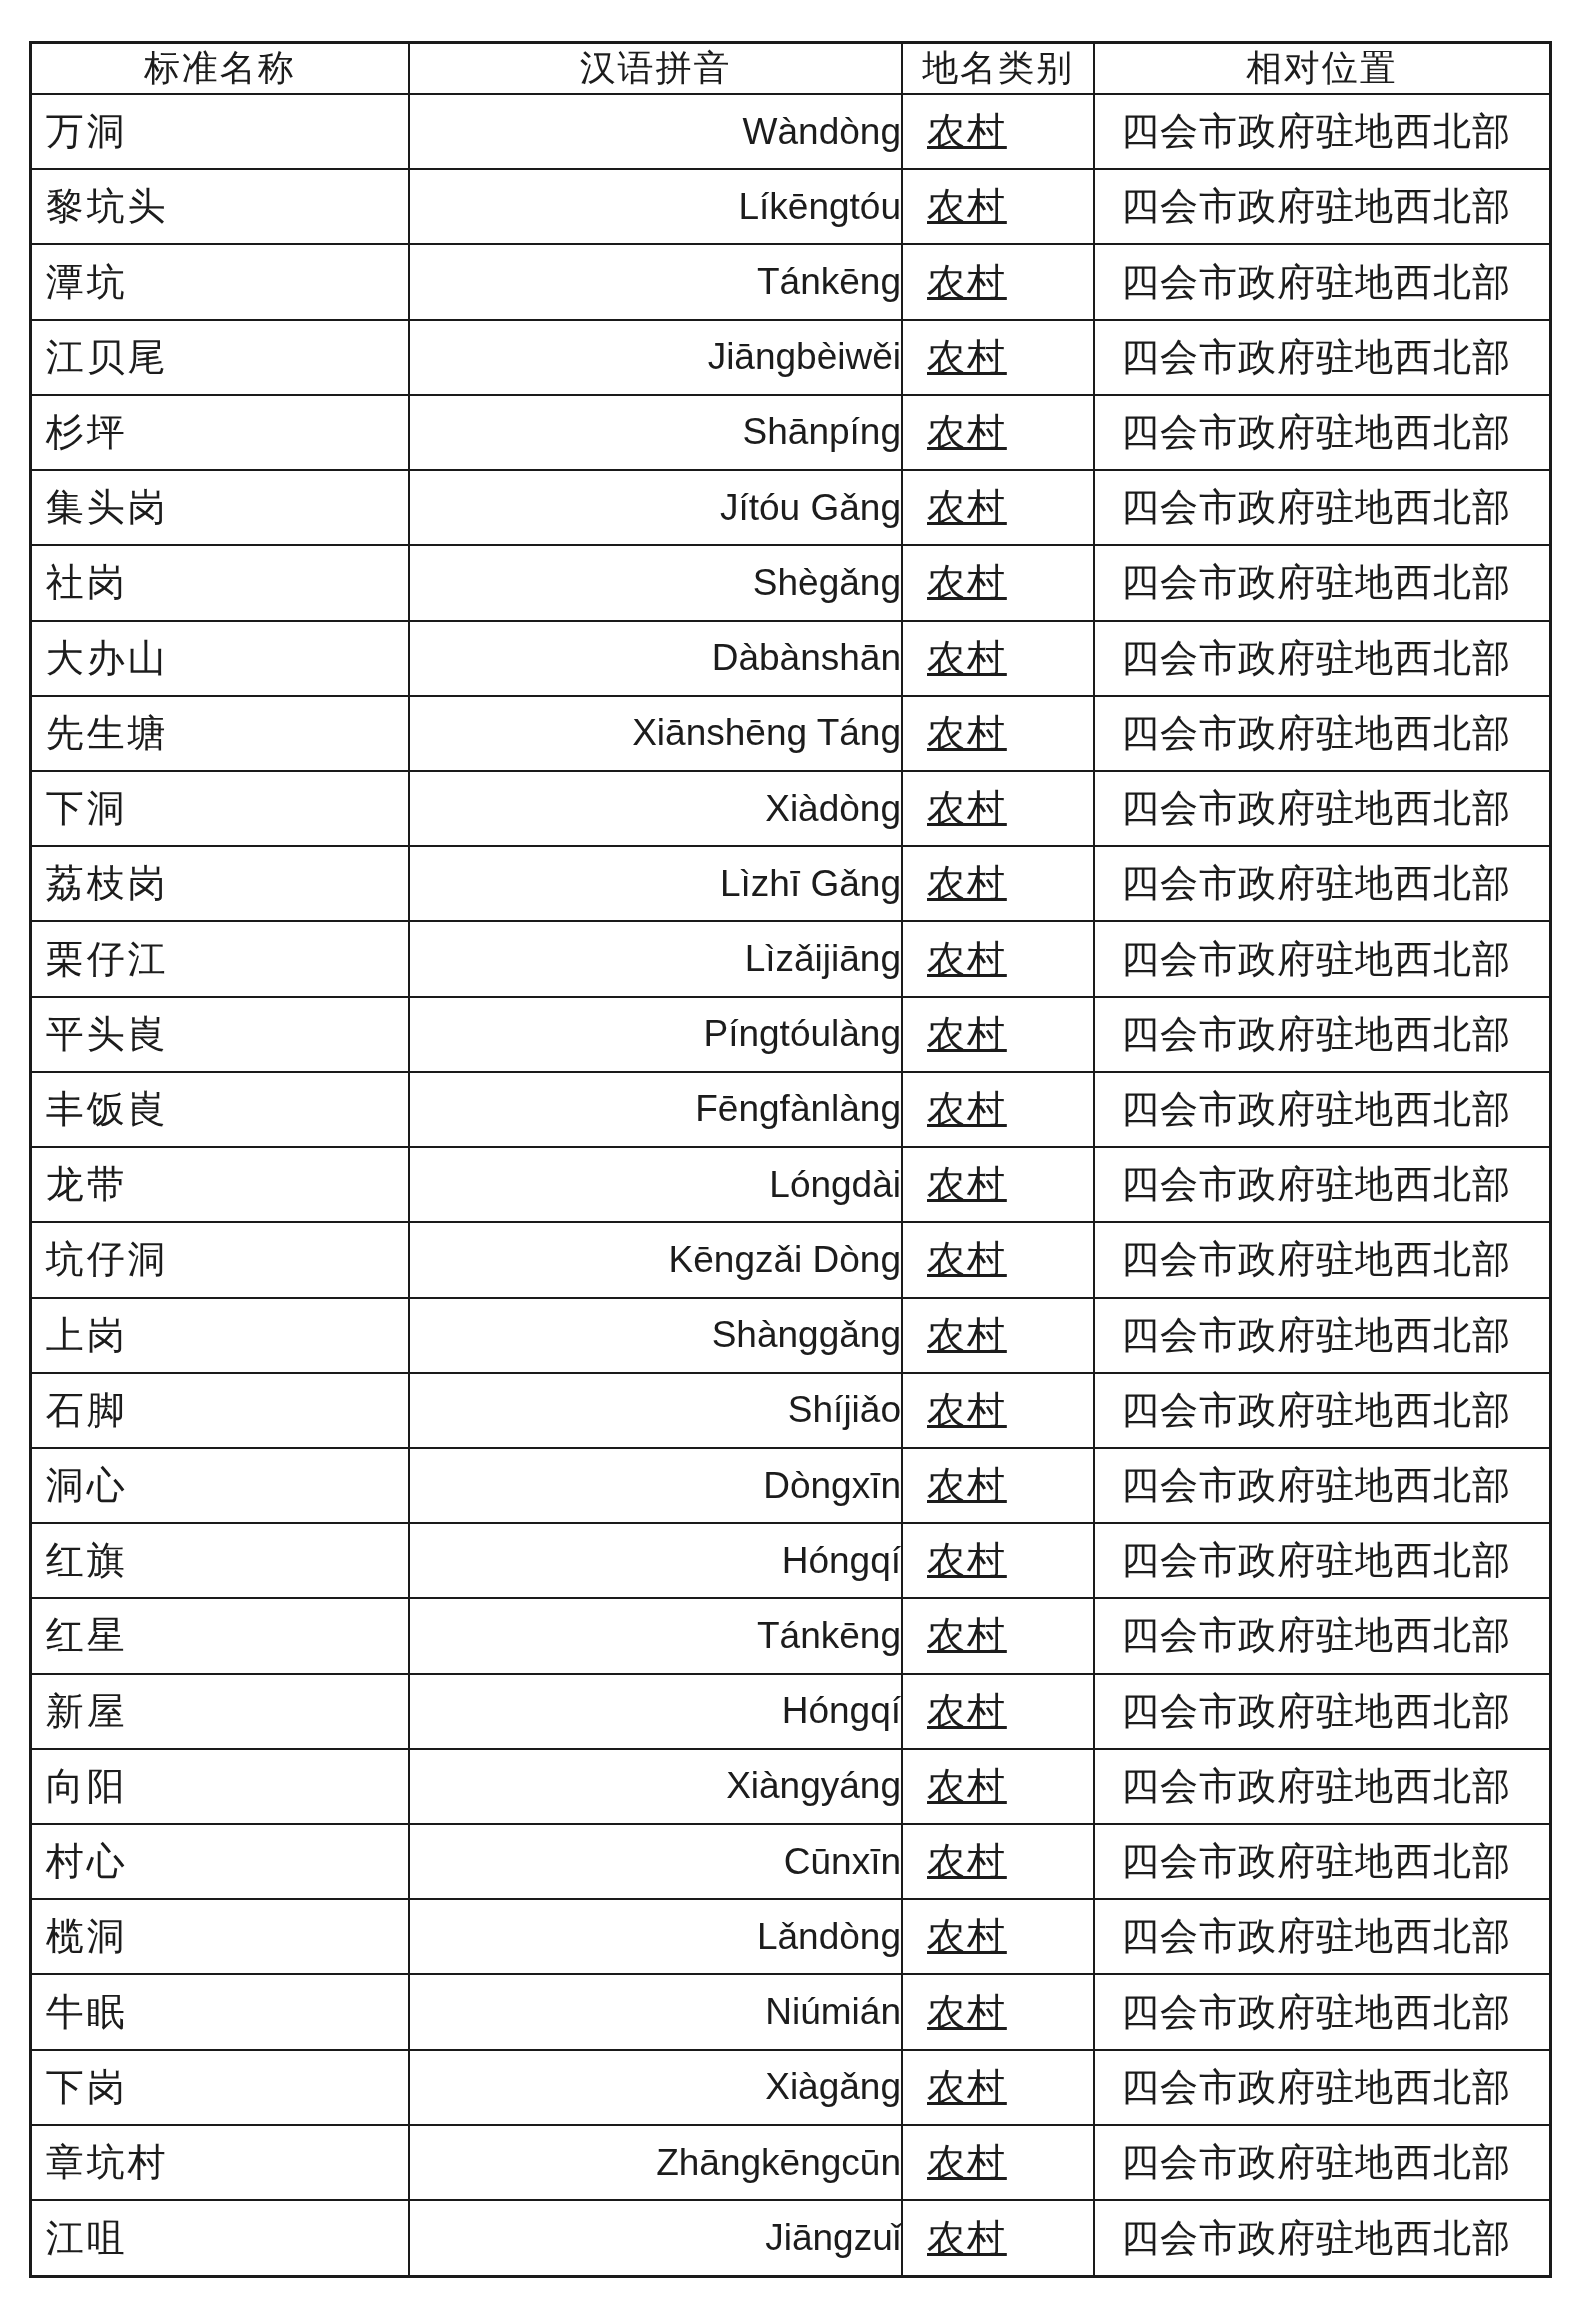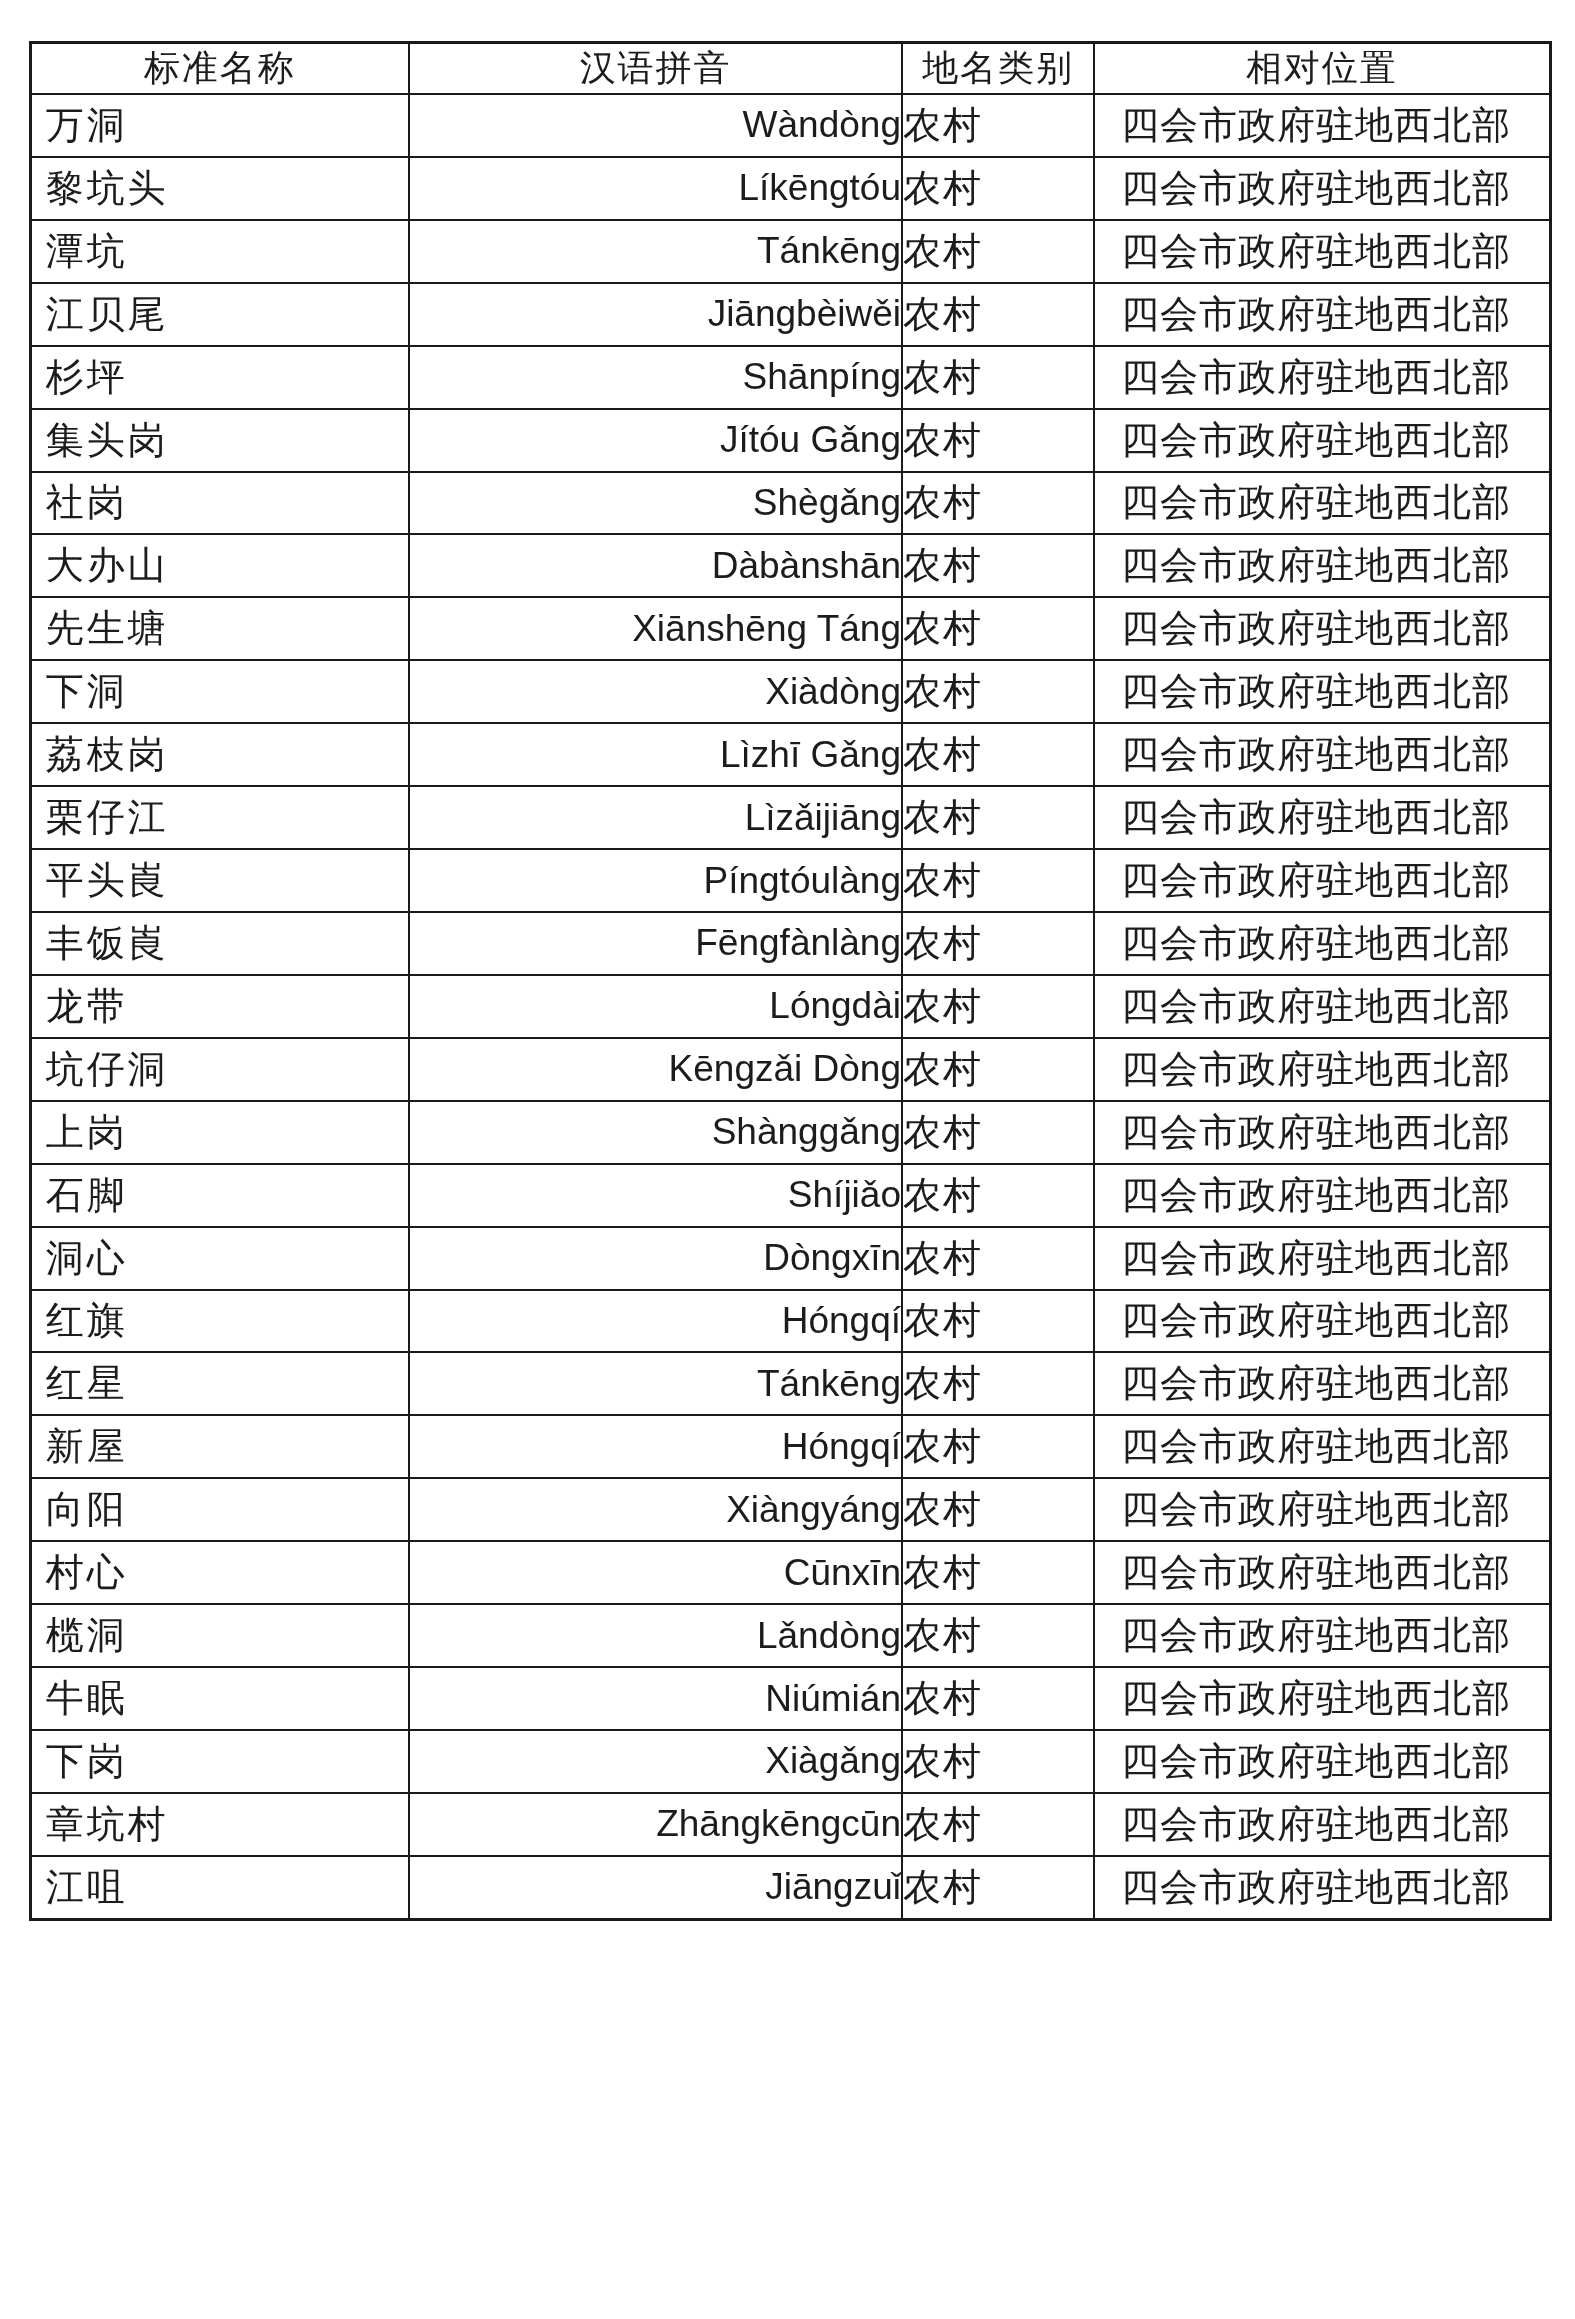--- a/index.html
+++ b/index.html
@@ -14,21 +14,21 @@
     background: #ffffff;
     overflow: hidden;
     font-family: "Liberation Serif", "DejaVu Serif", serif;
     color: #1c1c1c;
   }
   table.place-table {
     position: absolute;
     left: 28.5px;
     top: 41px;
     width: 1520px;
-    height: 1880px;
+    height: 2237px;
     border-collapse: collapse;
     table-layout: fixed;
     background: #ffffff;
   }
   table.place-table, 
   table.place-table th, 
   table.place-table td {
     border: 2.9px solid #1a1a1a;
   }
   table.place-table {
@@ -55,21 +55,21 @@
     vertical-align: middle;
     text-align: left;
     font-size: 38px;
     padding: 0;
     color: #1c1c1c;
     overflow: hidden;
     white-space: nowrap;
   }
   td.name     { padding-left: 14.3px; font-family: Liberation Sans, sans-serif; letter-spacing: 2.9px; }
   td.pinyin   { padding-left: 21px; font-family: "Liberation Sans", "DejaVu Sans", sans-serif; font-size: 37px; text-align: right; }
-  td.category { font-family: "Liberation Serif", "DejaVu Serif", serif; letter-spacing: 1.9px; }
+  td.category { padding-left: 24px; font-family: "Liberation Serif", "DejaVu Serif", serif; letter-spacing: 1.9px; text-decoration: underline; }
   td.position { padding-left: 26px; font-family: "Liberation Serif", "DejaVu Serif", serif; letter-spacing: 1px; }
 </style>
 </head>
 <body>
 
 <div class="page">
   <table class="place-table">
     <colgroup>
       <col class="c-name">
       <col class="c-pinyin">

